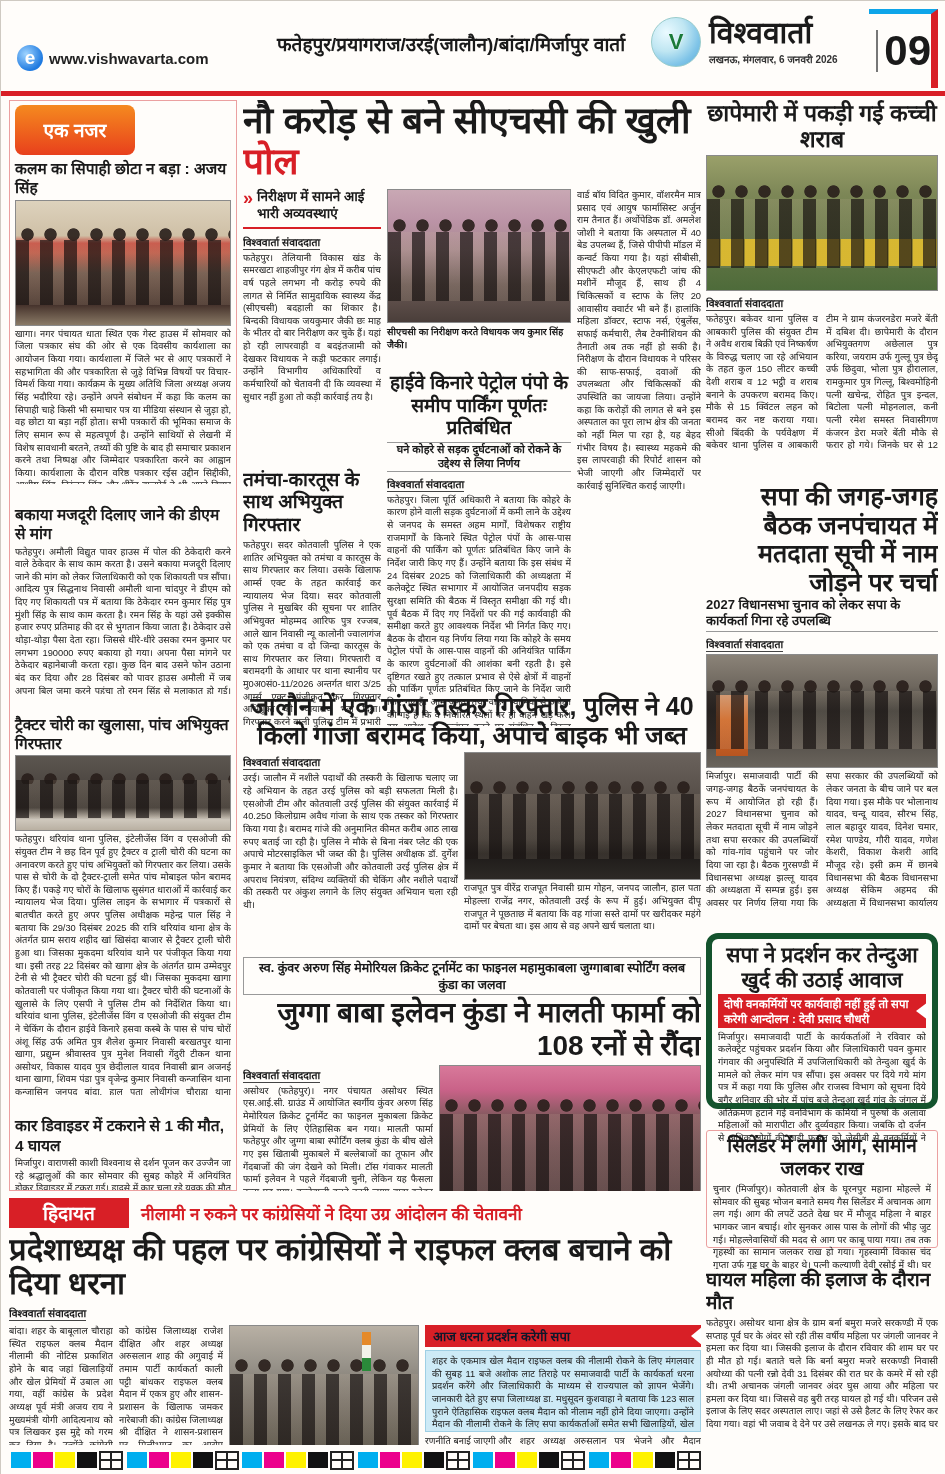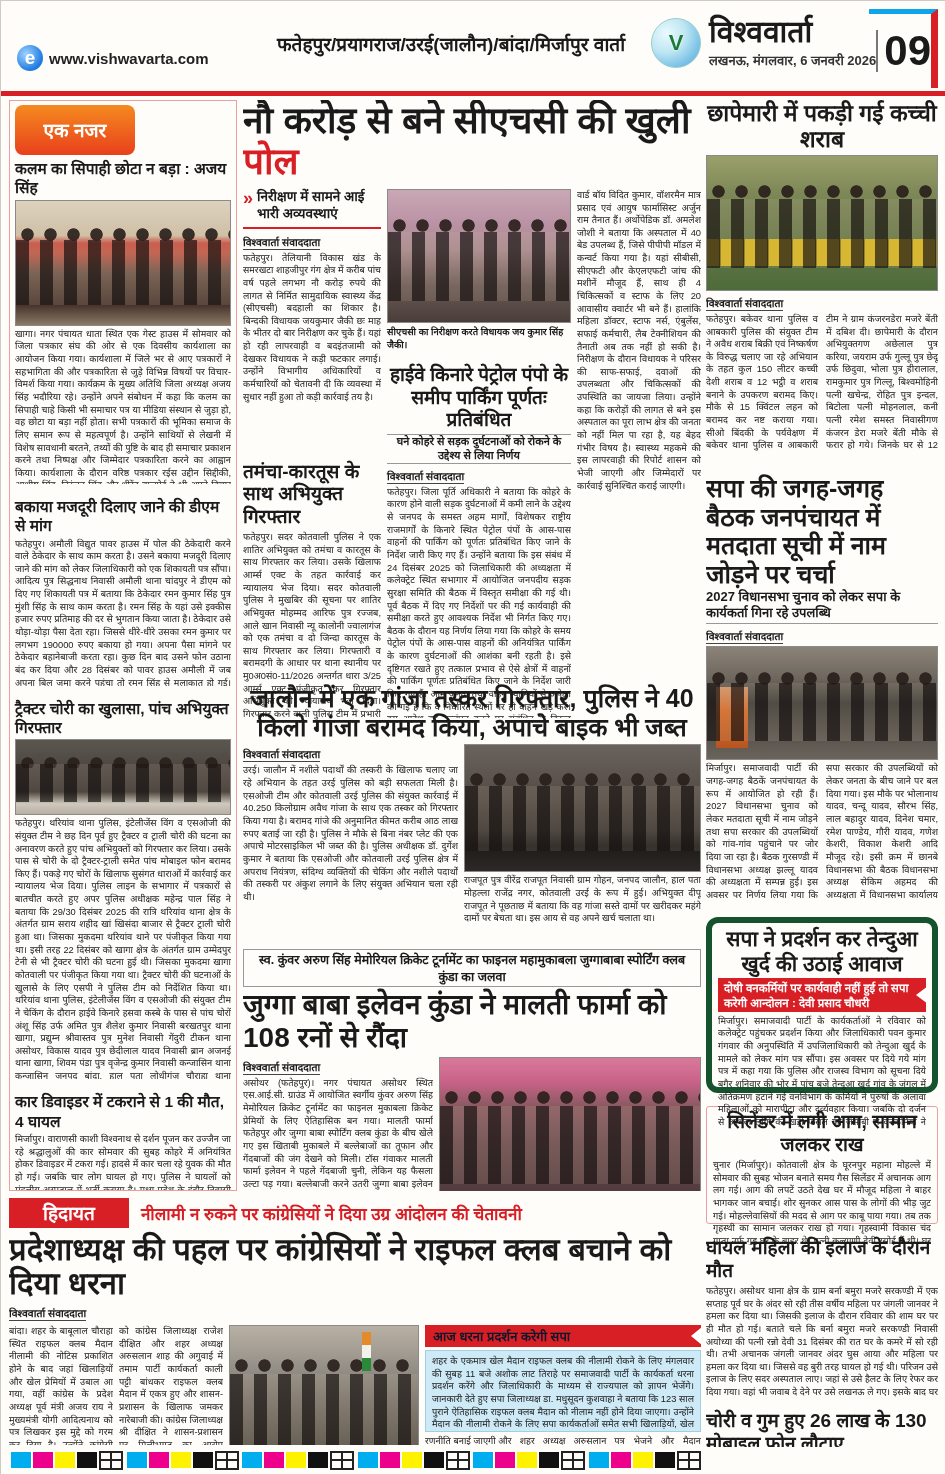--- a/index.html
+++ b/index.html
@@ -7,27 +7,27 @@
   
   #masthead{position:absolute;left:0;top:0;width:945px;height:90px;}
   .site{position:absolute;left:16px;top:44px;display:flex;align-items:center;gap:6px;}
   .e-logo{width:26px;height:26px;border-radius:50%;background:radial-gradient(circle at 35% 35%,#9fd4ff,#1f7ae0 70%);color:#fff;font-weight:bold;font-size:19px;display:flex;align-items:center;justify-content:center;}
   .site-url{font-weight:bold;font-size:15px;color:#222;}
   .region-line{position:absolute;left:250px;top:30px;width:400px;text-align:center;font-weight:bold;font-size:19px;}
   .brand{position:absolute;left:650px;top:16px;display:flex;gap:8px;align-items:center;}
   .globe{width:48px;height:48px;border-radius:50%;background:radial-gradient(circle at 30% 30%,#eafaff,#bfe6f2 40%,#7fc4e8 70%,#58a8d8);display:flex;align-items:center;justify-content:center;border:1px solid #9cc;}
   .globe span{color:#1a7a3a;font-weight:bold;font-size:22px;text-shadow:0 0 2px #fff;}
   .brand-name{font-weight:bold;font-size:30px;line-height:1;}
-  .brand-edition{font-size:13px;font-weight:bold;color:#333;margin-top:4px;}
+  .brand-edition{font-size:10px;font-weight:bold;color:#333;margin-top:4px;}
   .pageno-wrap{position:absolute;right:8px;top:8px;width:62px;height:74px;border-top:5px solid #0ea5e9;border-right:7px solid #d81f26;display:flex;align-items:center;justify-content:flex-end;}
   .pageno{font-size:42px;font-weight:bold;border-left:2px solid #777;padding-left:6px;line-height:1;}
   #red-rule{position:absolute;left:0;top:90px;width:945px;height:5px;background:#d81f26;}
   
   .h-xl{font-weight:bold;font-size:37px;line-height:1.12;}
-  .h-lg{font-weight:bold;font-size:25px;line-height:1.15;}
+  .h-lg{font-weight:bold;font-size:25px;line-height:1.15;text-align:right;}
   .h-md{font-weight:bold;font-size:19px;line-height:1.2;}
   .h-sm{font-weight:bold;font-size:15.5px;line-height:1.25;}
   .red{color:#d81f26;}
   .byline{font-weight:bold;font-size:10.5px;border-bottom:1px solid #444;display:inline-block;margin:2px 0;}
   .body-txt{font-size:9.3px;line-height:1.36;text-align:justify;overflow:hidden;}
   .cols2{column-count:2;column-gap:8px;}
   .cols3{column-count:3;column-gap:8px;}
   .caption{font-size:9.5px;font-weight:bold;margin-top:2px;}
   .photo{position:relative;overflow:hidden;border:1px solid #8a8a8a;}
   .photo::before{content:"";position:absolute;left:0;right:0;top:22%;height:15%;background:radial-gradient(circle at 50% 50%,rgba(40,30,26,.9) 0 44%,transparent 50%) 0 0/23px 13px repeat-x;}
@@ -52,21 +52,21 @@
   .dharna-headline{font-weight:bold;font-size:31px;line-height:1.1;margin:4px 0 2px;}
   .dharna-row{display:flex;gap:6px;margin-top:2px;}
   .sapa-banner{position:relative;background:#d81f26;color:#0f172a;font-weight:bold;font-size:13px;padding:2px 16px 2px 8px;}
   .sapa-banner .tri{position:absolute;right:-1px;top:50%;transform:translateY(-50%);width:0;height:0;border-top:9px solid transparent;border-bottom:9px solid transparent;border-right:11px solid #fff;}
   .sapa-bluebox{background:#cdeaf6;border:1px solid #9fcfe4;padding:4px 6px;font-size:9.3px;line-height:1.36;text-align:justify;height:72px;overflow:hidden;margin:3px 0;}
   
   #print-bars{position:absolute;left:10px;top:1448px;width:690px;height:22px;display:flex;justify-content:space-between;align-items:center;}
   .bar-group{display:flex;gap:2px;align-items:center;}
   .swatch{width:20px;height:16px;}
   .regmark{width:20px;height:15px;border:2px solid #222;background:linear-gradient(#222,#222) center/100% 2px no-repeat,linear-gradient(#222,#222) center/2px 100% no-repeat;}
-  .mt2{margin-top:2px;} .mt4{margin-top:13px;}
+  .mt2{margin-top:2px;} .mt4{margin-top:21px;}
 </style>
 </head>
 <body>
 
 <div id="page">
 
   <div id="masthead">
     <div class="site">
       <div class="e-logo">e</div>
       <span class="site-url">www.vishwavarta.com</span>

